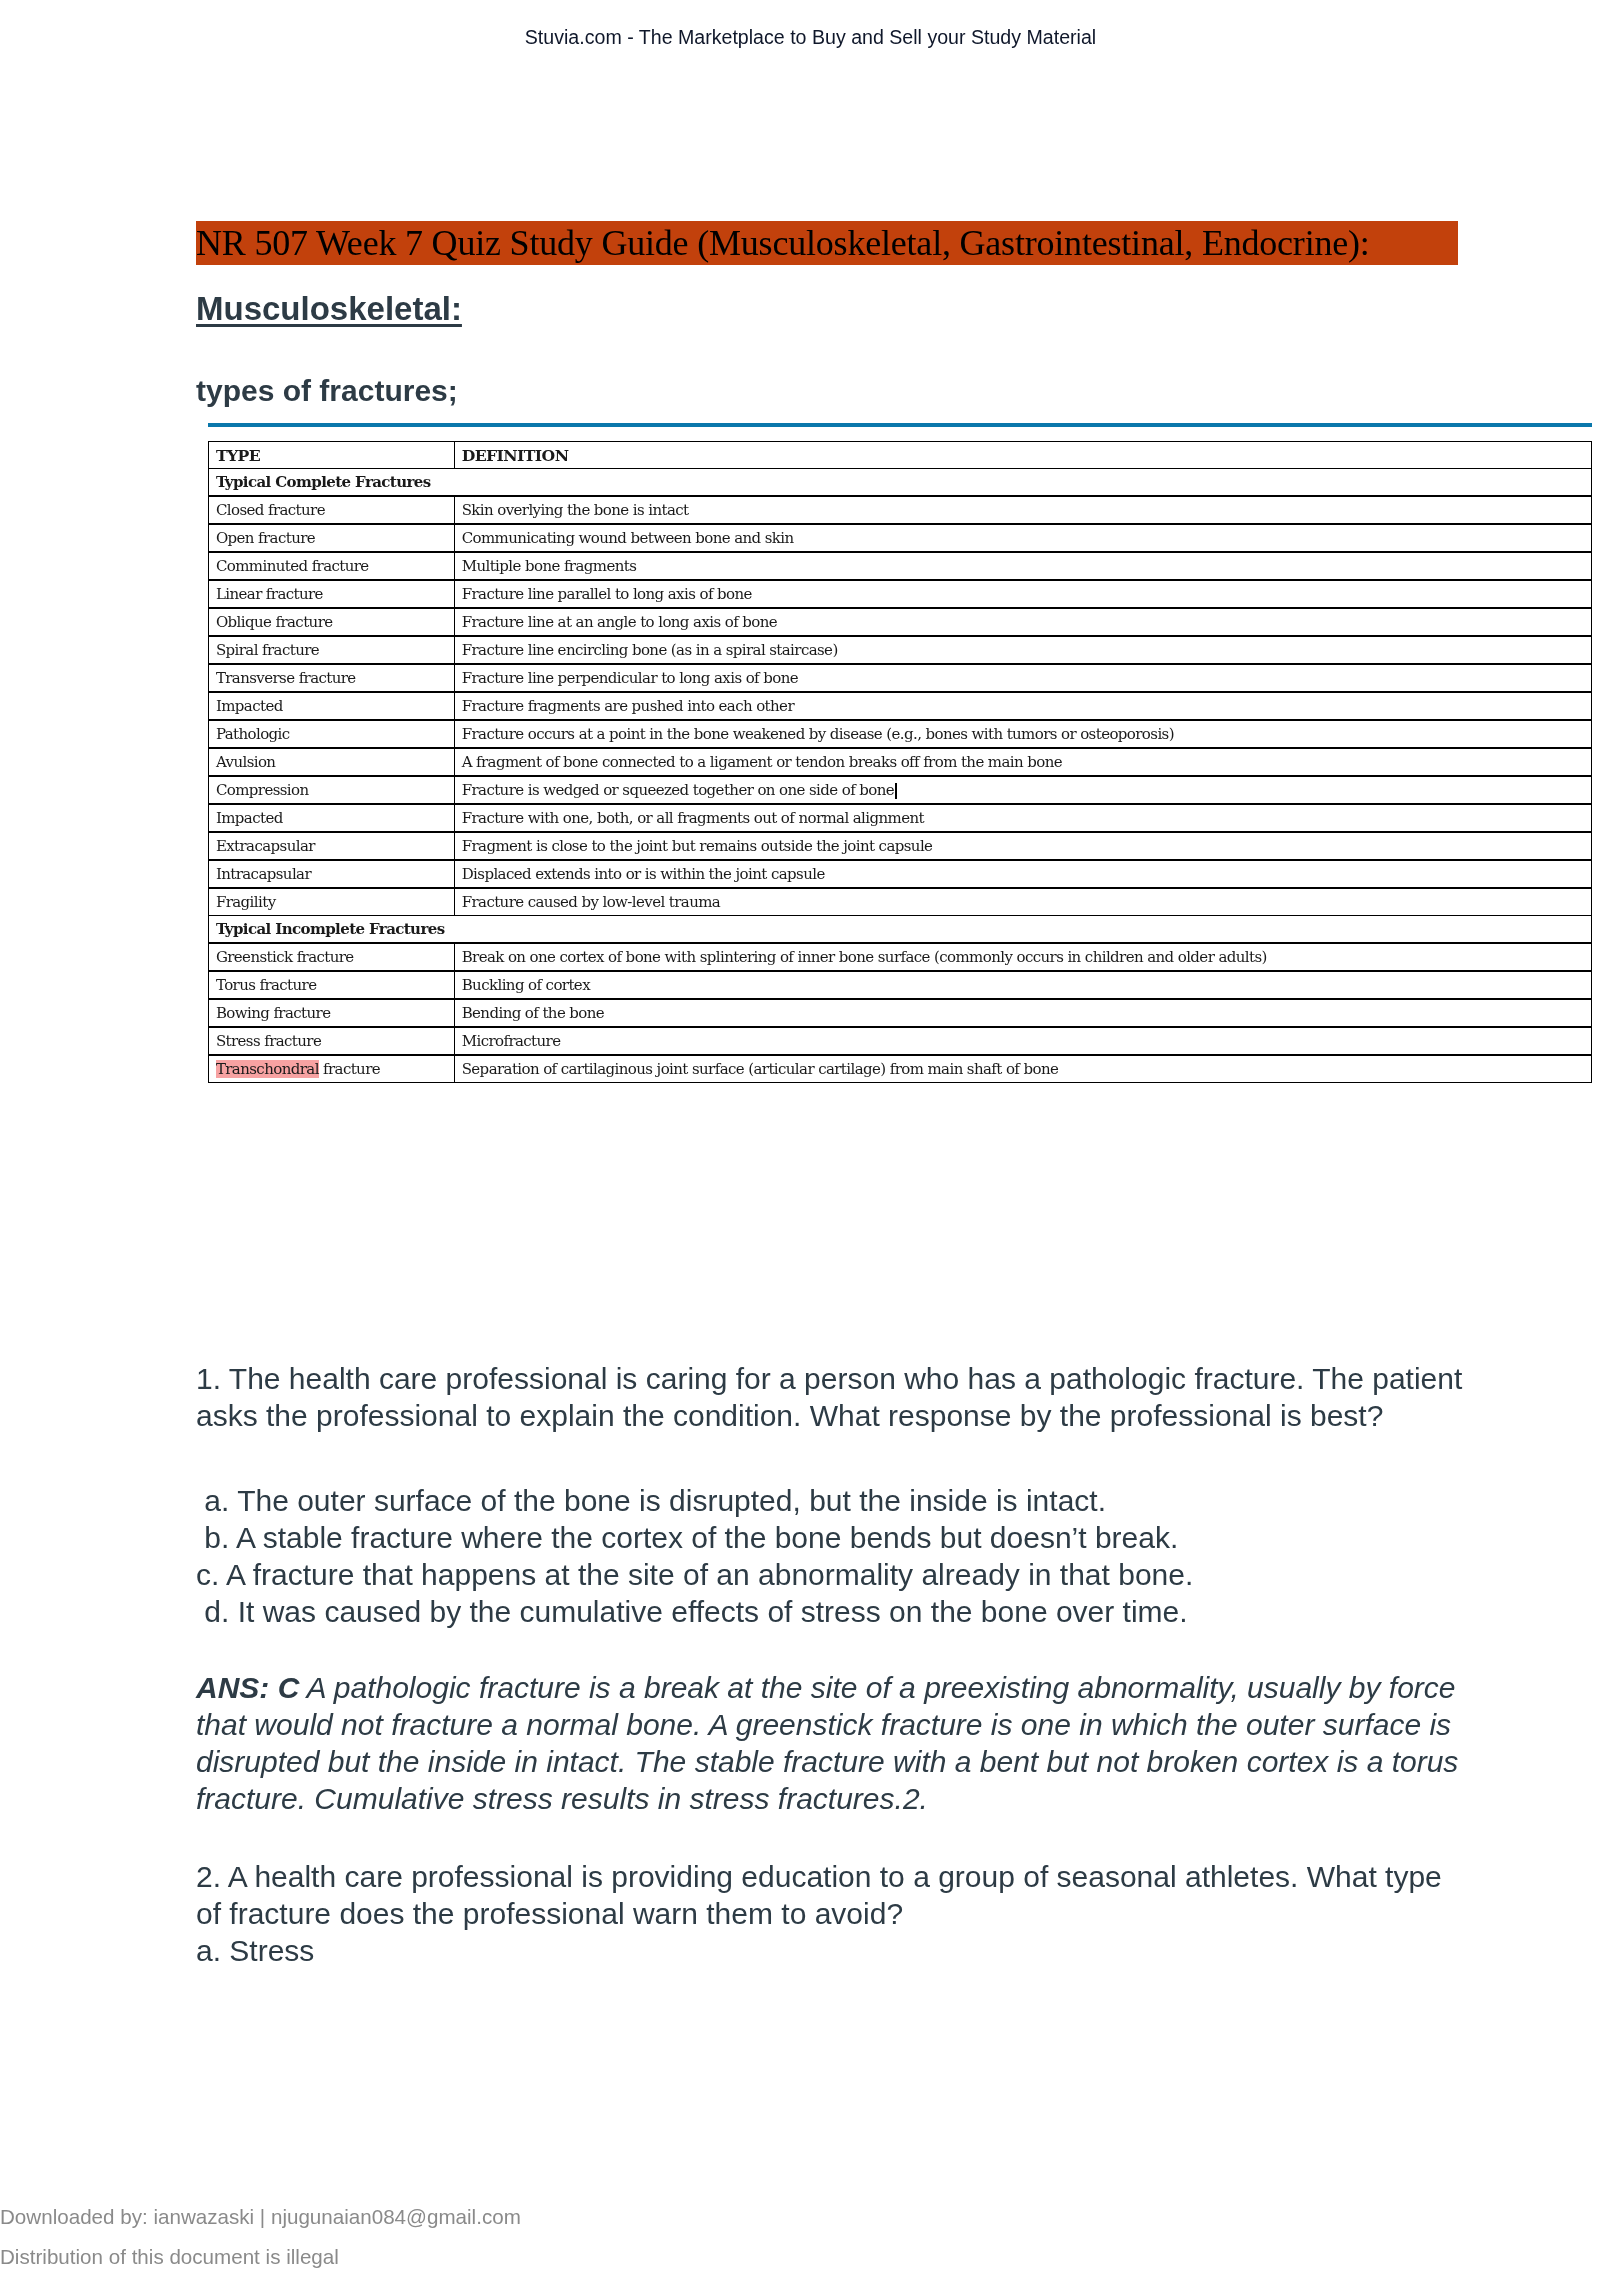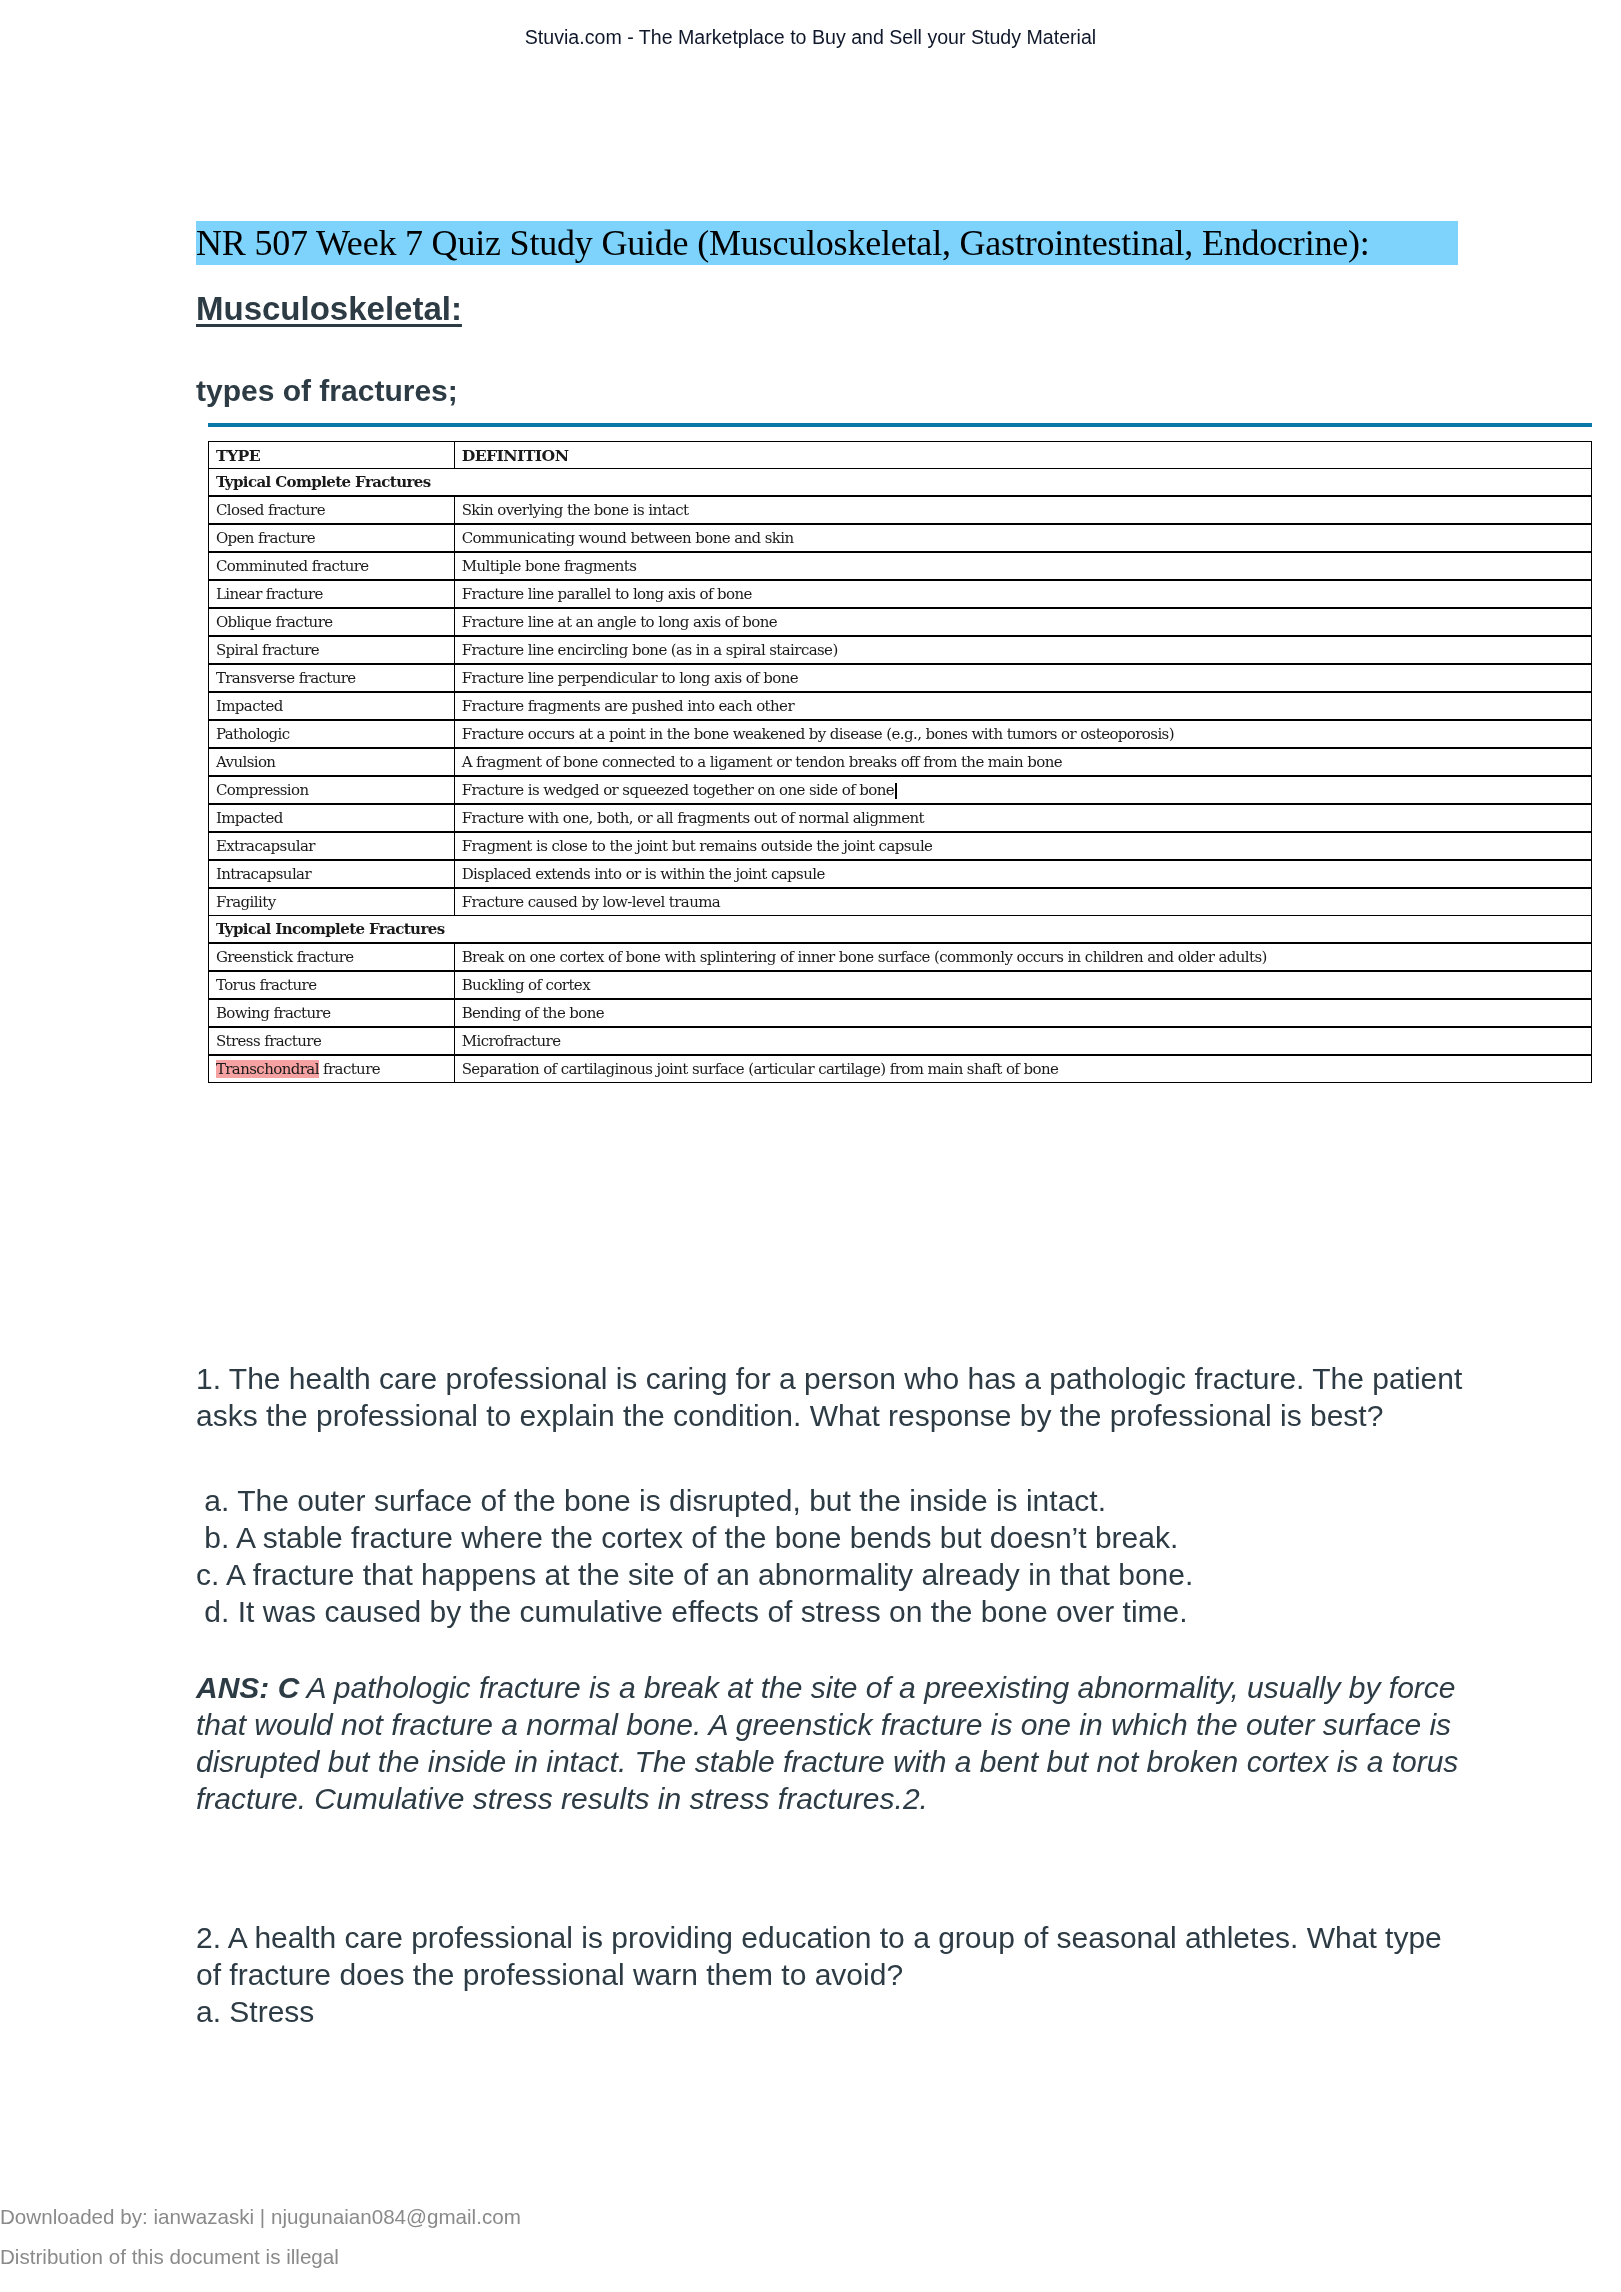--- a/index.html
+++ b/index.html
@@ -3,21 +3,21 @@
 <meta charset="utf-8">
 <style>
   html, body { margin: 0; padding: 0; background: #ffffff; }
   body { width: 1621px; height: 2293px; position: relative; overflow: hidden; }
   .page-header {
     position: absolute; top: 25.5px; left: 0; width: 1621px; text-align: center;
     font-family: "Liberation Sans", sans-serif; font-size: 19.6px; color: #0f172a;
   }
   .doc-title {
     position: absolute; top: 221px; left: 196px; height: 44px; width: 1262px;
-    background: #7dd3fc; font-family: "Liberation Serif", serif; font-size: 36px;
+    background: #c2410c; font-family: "Liberation Serif", serif; font-size: 36px;
     line-height: 44px; color: #000; white-space: nowrap; letter-spacing: -0.2px;
   }
   .section-heading {
     position: absolute; top: 290px; left: 196px;
     font-family: "Liberation Sans", sans-serif; font-weight: bold; font-size: 33px;
     color: #2d3b45; text-decoration: underline; text-underline-offset: 3.9px;
   }
   .subheading {
     position: absolute; top: 374px; left: 196px;
     font-family: "Liberation Sans", sans-serif; font-weight: bold; font-size: 30px; color: #2d3b45;
@@ -42,21 +42,21 @@
   .caret { display: inline-block; width: 2px; height: 15.7px; background: #000; vertical-align: middle; margin-left: 1px; }
   .body-text {
     position: absolute; left: 196px; width: 1294px;
     font-family: "Liberation Sans", sans-serif; font-size: 30px; line-height: 37px; color: #2d3b45;
   }
   .q1 { top: 1360px; }
   .options { top: 1482px; }
   .options div { white-space: nowrap; }
   .ans { top: 1669px; font-style: italic; }
   .ans b { font-weight: bold; }
-  .q2 { top: 1919px; }
+  .q2 { top: 1858px; }
   .footer {
     position: absolute; left: 0; width: 1621px; text-align: left;
     font-family: "Liberation Sans", sans-serif; font-size: 20.6px; color: #8a8a8a;
   }
   .footer1 { top: 2205px; }
   .footer2 { top: 2245px; }
 </style>
 </head>
 <body>
 

